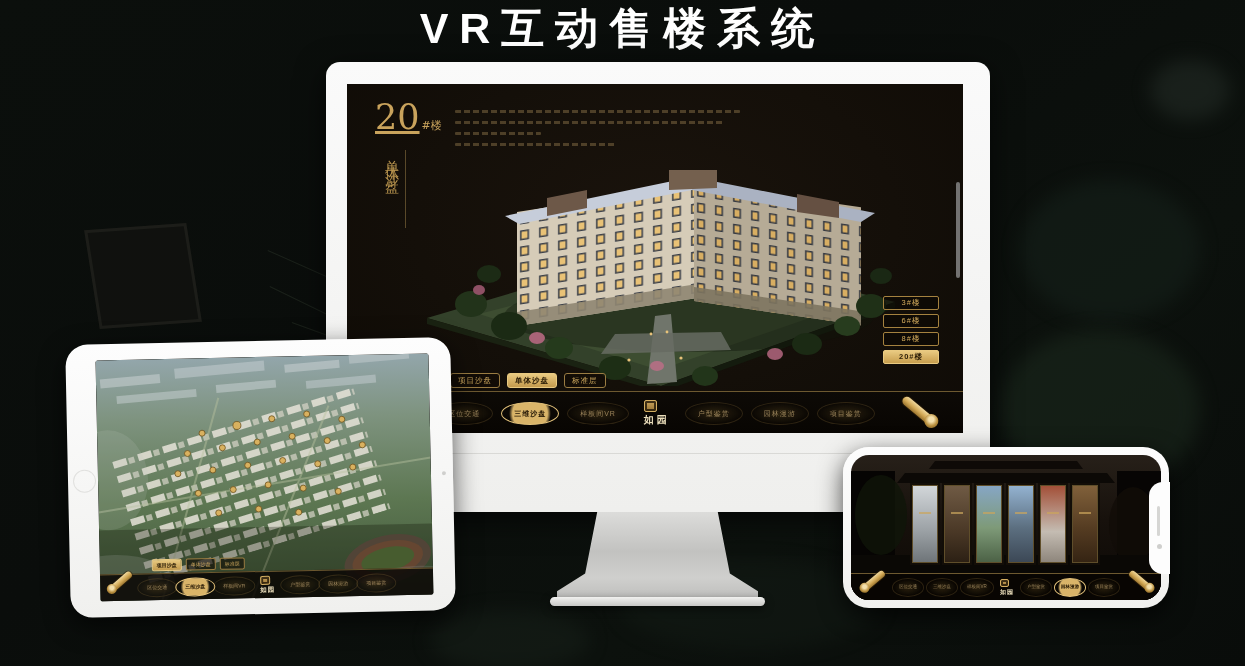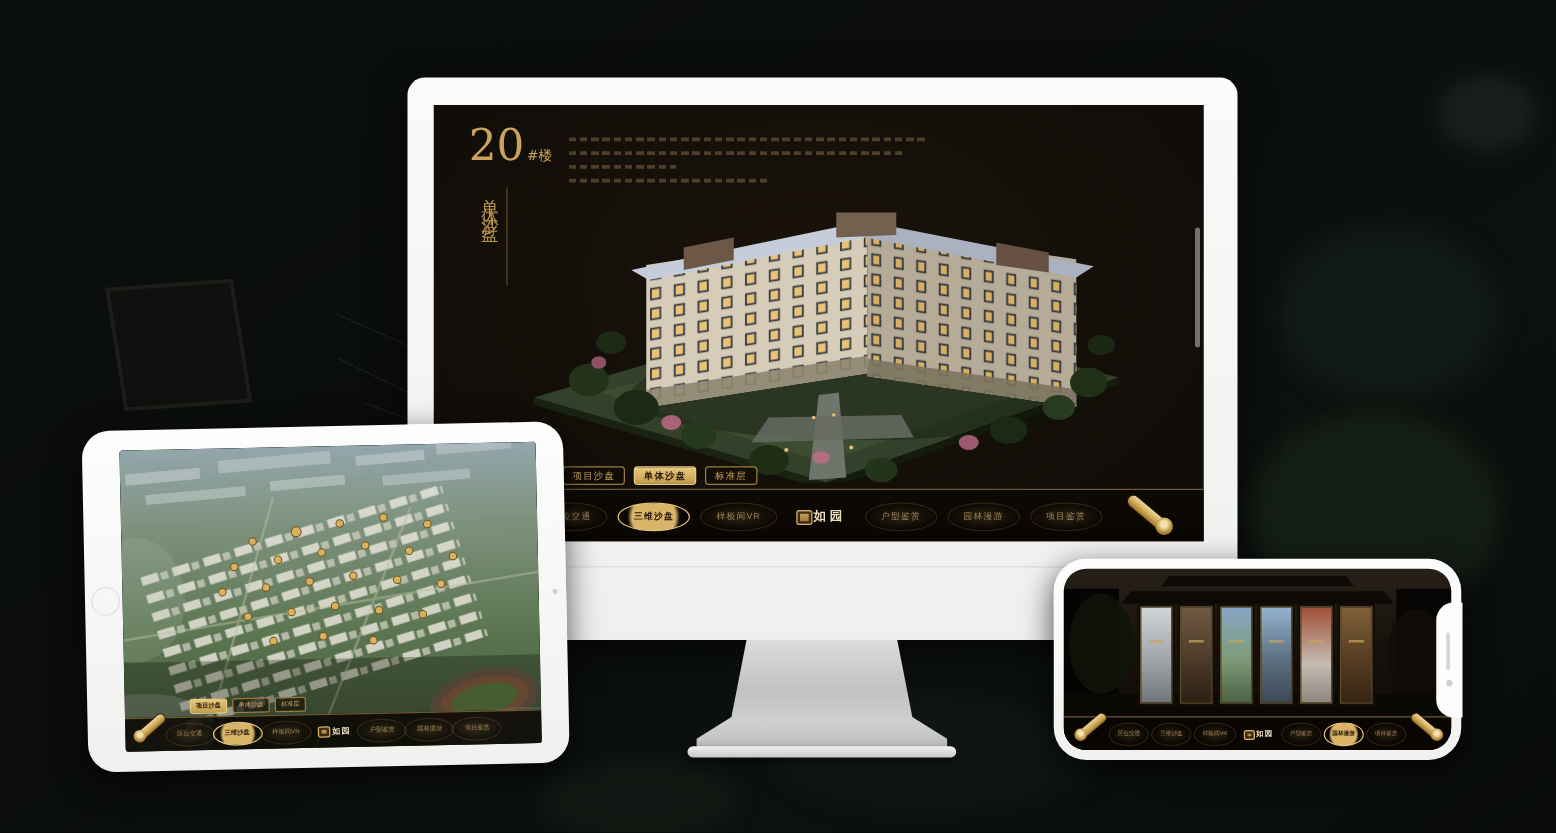--- a/index.html
+++ b/index.html
@@ -27,21 +27,21 @@
   .monitor-seam{position:absolute;left:0;top:391px;width:100%;height:1px;background:#d9d9d6;}
   .mscreen{position:absolute;left:21px;top:22px;width:616px;height:349px;background:radial-gradient(ellipse at 50% 40%,#1a130c 0%,#140f09 55%,#0f0b06 100%);overflow:hidden;}
   .stand{position:absolute;left:557px;top:512px;width:201px;height:88px;
          background:linear-gradient(180deg,#dcdcda 0%,#c2c2c0 45%,#cfcfcd 75%,#bdbdbb 100%);
          clip-path:polygon(20% 0%,80% 0%,86% 70%,100% 90%,100% 100%,0% 100%,0% 90%,14% 70%);}
   .stand-base{position:absolute;left:550px;top:597px;width:215px;height:9px;border-radius:5px;
               background:linear-gradient(#f1f1ef,#c7c7c5);box-shadow:0 3px 8px rgba(0,0,0,.5);}
 
   
   .m-title{position:absolute;left:28px;top:16px;color:#c9a35c;font-family:"DejaVu Serif",serif;line-height:1;}
-  .m-title .num{font-size:35px;}
+  .m-title .num{font-size:35px;text-decoration:underline;}
   .m-title .suf{font-size:11px;margin-left:2px;}
   .m-sub{position:absolute;left:37px;top:64px;color:#b8944e;font-size:14px;letter-spacing:7px;
          writing-mode:vertical-rl;line-height:1.1;}
   .m-subline{position:absolute;left:58px;top:66px;width:1px;height:78px;background:#6b5732;opacity:.8;}
   .para{position:absolute;left:108px;top:26px;width:300px;}
   .para i{display:block;height:3px;margin-bottom:8px;border-radius:1px;opacity:.55;
           background:repeating-linear-gradient(90deg,#7c6640 0 6px,rgba(0,0,0,0) 6px 9px);}
   .bldg{position:absolute;left:72px;top:72px;width:482px;height:230px;}
   .mscrollbar{position:absolute;left:609px;top:98px;width:4px;height:96px;background:#8c8c8c;border-radius:2px;opacity:.8;}
 
@@ -56,21 +56,21 @@
   .tab.active{background:linear-gradient(#e9ca81,#c49b4e);color:#2a1c06;border-color:#e9ca81;font-weight:bold;}
 
   .mnav{position:absolute;left:0;top:307px;width:616px;height:42px;background:linear-gradient(#0d0a06,#080502);
         border-top:1px solid #6d5930;display:flex;align-items:center;justify-content:center;gap:22px;}
   .mnav-item{position:relative;color:#9a835a;font-size:7px;letter-spacing:1px;padding:4px 6px;line-height:1;}
   .mnav-item::before{content:"";position:absolute;left:-7px;right:-7px;top:-4px;bottom:-4px;border:1px solid rgba(150,120,60,.25);
         border-radius:50%;background:radial-gradient(ellipse at center,rgba(95,75,32,.4),rgba(0,0,0,0) 72%);}
   .mnav-item span{position:relative;}
   .mnav-item.active{color:#241705;font-weight:bold;}
   .mnav-item.active::before{background:radial-gradient(circle,#d9b469 0 58%,rgba(217,180,105,0) 70%);border-color:#e3c27b;}
-  .mnav-logo{position:relative;display:flex;align-items:flex-end;gap:1px;}
+  .mnav-logo{position:relative;display:flex;flex-direction:column;align-items:flex-start;gap:1px;}
   .seal{width:11px;height:10px;border:1px solid #d5af62;background:linear-gradient(#c9a35c,#9a7534);border-radius:2px;
         box-shadow:inset 0 0 0 2px rgba(20,12,2,.75);}
   .logo-text{color:#ecdfbc;font-size:10px;font-weight:bold;letter-spacing:3px;font-family:"DejaVu Serif",serif;}
 
   
   .scroll{position:absolute;width:38px;height:9px;border-radius:5px;
           background:linear-gradient(180deg,#f0d89c 0%,#d2a855 55%,#9a742f 100%);
           box-shadow:0 0 0 1px rgba(50,34,8,.6);transform:rotate(40deg);}
   .scroll::after{content:"";position:absolute;right:-5px;top:-3px;width:14px;height:14px;border-radius:50%;
           background:radial-gradient(circle at 42% 42%,#f4e0ac 0 22%,#b98f3e 55%,#5f4619 100%);}
@@ -133,20 +133,21 @@
   <div class="bg-el bg-plaque"></div>
   <div class="bg-el bg-line" style="left:268px;top:250px;width:180px;transform:rotate(24deg);"></div>
   <div class="bg-el bg-line" style="left:270px;top:286px;width:160px;transform:rotate(26deg);"></div>
   <div class="bg-el bg-line" style="left:292px;top:322px;width:120px;transform:rotate(20deg);"></div>
   <div class="bg-el bg-blob" style="left:1020px;top:180px;width:180px;height:140px;background:#15201a;opacity:.6;"></div>
   <div class="bg-el bg-blob" style="left:1000px;top:330px;width:200px;height:160px;background:#1c2a1e;opacity:.55;"></div>
   <div class="bg-el bg-blob" style="left:1150px;top:60px;width:80px;height:60px;background:#27302a;opacity:.5;"></div>
   <div class="bg-el bg-blob" style="left:430px;top:610px;width:160px;height:60px;background:#18211a;opacity:.5;"></div>
   <div class="bg-el bg-blob" style="left:620px;top:560px;width:260px;height:90px;background:#131b15;opacity:.5;"></div>
 
+  <div class="page-title">VR互动售楼系统</div>
 
   <div class="monitor">
     <div class="mscreen">
 
       <div class="m-title">
         <span class="num">20</span><span class="suf">#楼</span>
       </div>
       <div class="m-subline"></div>
       <div class="m-sub">单体沙盘</div>
 
@@ -209,20 +210,26 @@
         <g fill="#e8c279">
           <circle cx="210" cy="204" r="1.6"></circle>
             <circle cx="262" cy="202" r="1.6"></circle>
           <circle cx="232" cy="178" r="1.4"></circle>
             <circle cx="248" cy="176" r="1.4"></circle>
         </g>
       </svg>
 
       <div class="mscrollbar"></div>
 
+      <div class="floor-btns">
+        <div class="floor-btn">3#楼</div>
+        <div class="floor-btn">6#楼</div>
+        <div class="floor-btn">8#楼</div>
+        <div class="floor-btn active">20#楼</div>
+      </div>
 
       <div class="mtabs">
         <div class="tab">项目沙盘</div>
         <div class="tab active">单体沙盘</div>
         <div class="tab">标准层</div>
       </div>
 
       <nav class="mnav">
         <div class="mnav-item"><span>区位交通</span></div>
         <div class="mnav-item active"><span>三维沙盘</span></div>

